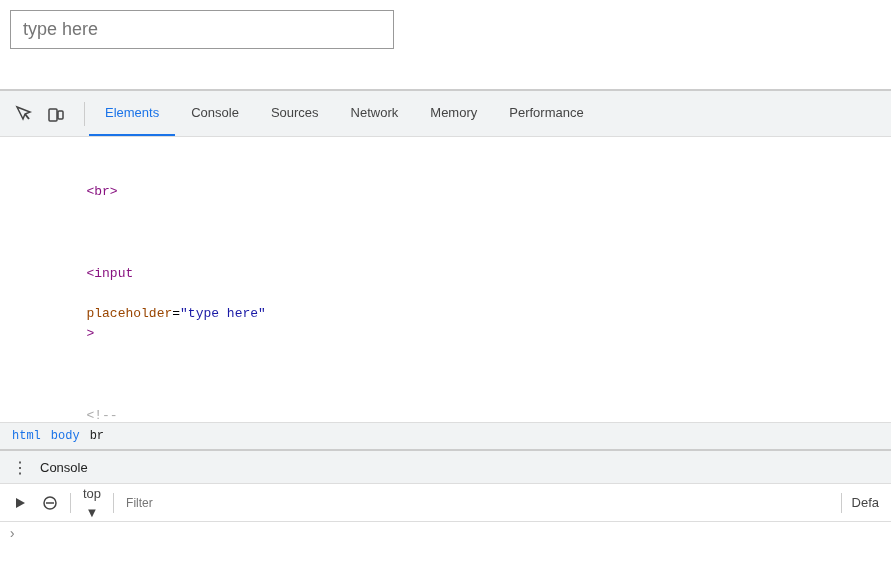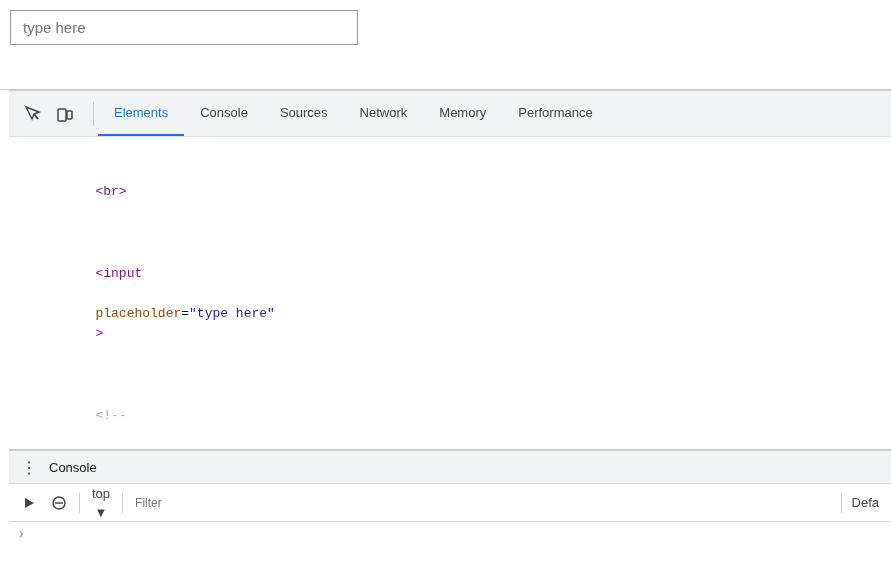--- a/index.html
+++ b/index.html
@@ -12,35 +12,34 @@
       height: 90px;
       border-bottom: 1px solid #ccc;
       display: flex;
       align-items: flex-start;
       padding-top: 10px;
     }
 
     .input-field {
       border: 1px solid #999;
       padding: 8px 12px;
-      font-size: 15px;
+      font-size: 18px;
       color: #0f172a;
-      width: 348px;
+      width: 384px;
       outline: none;
       background: #fff;
     }
 
     
     .devtools {
       background: #f1f3f4;
       border-top: 1px solid #ccc;
       height: 479px;
       display: flex;
       flex-direction: column;
-      margin-left: 9px;
     }
 
     
     .devtools-toolbar {
       display: flex;
       align-items: center;
       background: #f1f3f4;
       border-bottom: 1px solid #ddd;
       height: 46px;
       padding: 0 4px;
@@ -348,20 +347,25 @@
         <span class="attr-name">placeholder</span><span>=</span><span class="attr-value">"type here"</span>
         <span class="tag-bracket">&gt;</span>
       </div>
 
       <div class="dom-line">
         <span class="indent"></span>
         <span class="comment">&lt;!--</span>
       </div>
     </div>
 
+    <div class="breadcrumb">
+      <span class="breadcrumb-item">html</span>
+      <span class="breadcrumb-item">body</span>
+      <span class="breadcrumb-item current">br</span>
+    </div>
   </div>
 
   <div class="console-drawer">
 
     <div class="console-drawer-header">
       <div class="drawer-menu-btn">⋮</div>
       <span class="drawer-title">Console</span>
     </div>
 
     <div class="console-toolbar">

